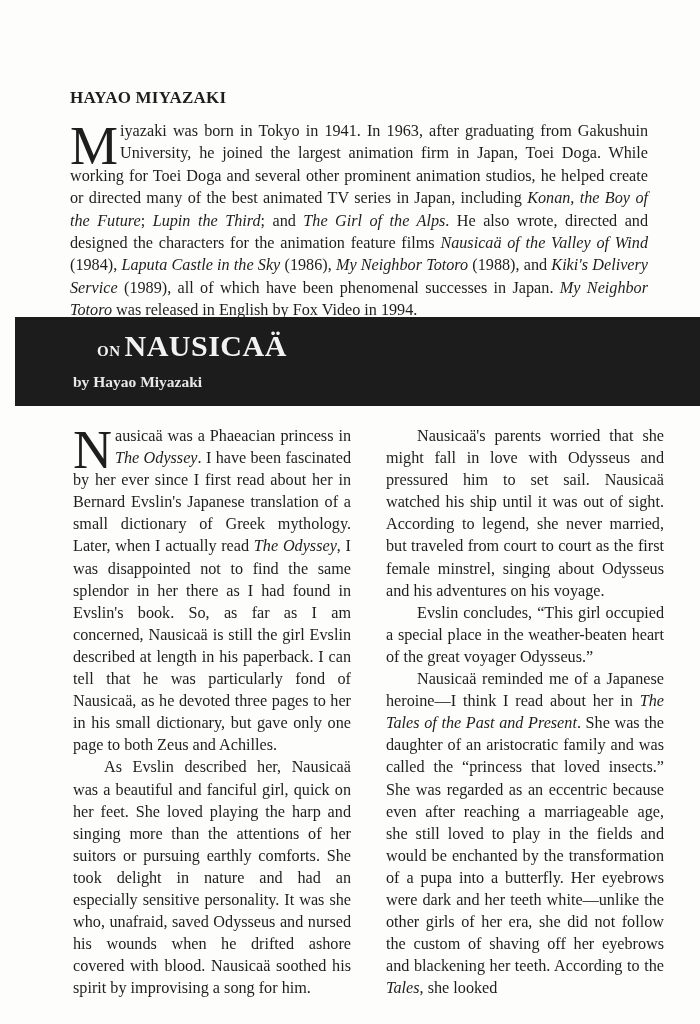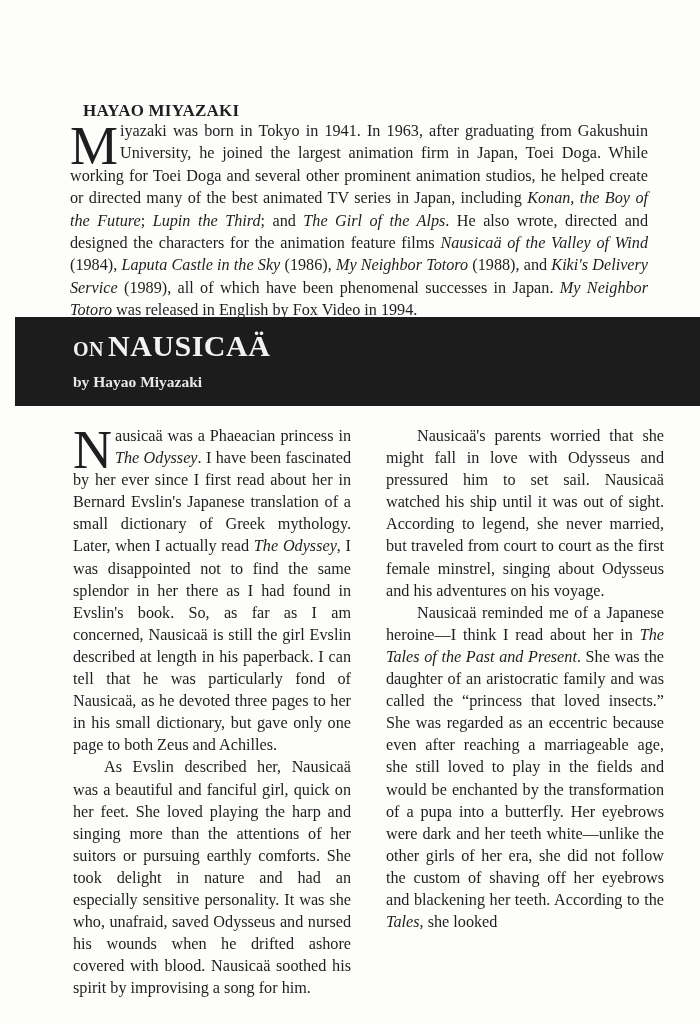--- a/index.html
+++ b/index.html
@@ -6,21 +6,21 @@
   body {
     width: 700px; height: 1024px; overflow: hidden;
     background: #fdfdfb;
     position: relative;
     font-family: "Liberation Serif", "DejaVu Serif", serif;
     color: #1e1e1e;
   }
   .bio-heading {
     position: absolute; left: 70px; top: 88px;
     font-size: 17px; font-weight: bold; letter-spacing: 0.2px;
-    margin: 13px;
+    margin: 0;
   }
   .bio {
     position: absolute; left: 70px; top: 120px; width: 578px;
     font-size: 16.2px; line-height: 22.4px;
     text-align: justify; margin: 0;
   }
   .dropcap {
     float: left;
     font-size: 56px; line-height: 42px;
     padding-top: 4px; margin-right: 2px; margin-bottom: -4px;
@@ -30,21 +30,21 @@
   i { font-style: italic; }
   .banner {
     position: absolute; left: 15px; top: 317px; width: 685px; height: 89px;
     background: #1c1c1c;
   }
   .banner-title {
     position: absolute; left: 58px; top: 12px;
     color: #f2f2f2; font-weight: bold; margin: 0;
     font-size: 30px; letter-spacing: 0.5px;
   }
-  .banner-title .small { font-size: 20px; letter-spacing: 0.5px; margin-right: 4px; }
+  .banner-title .small { font-size: 15px; letter-spacing: 0.5px; margin-right: 4px; margin-left: 24px; }
   .banner-byline {
     position: absolute; left: 58px; top: 56px;
     color: #e8e8e8; font-weight: bold; font-size: 15.5px; margin: 0;
   }
   .col {
     position: absolute; top: 425px; width: 278px;
     font-size: 16.2px; line-height: 22.1px;
     text-align: justify;
   }
   .col p { margin: 0; }
@@ -68,14 +68,15 @@
   </h1>
   <p class="banner-byline">by Hayao Miyazaki</p>
 </div>
 
 <div class="col col-left">
     <p><span class="dropcap">N</span><span>ausicaä was a Phaeacian princess in </span><i>The Odyssey</i><span>. I have been fascinated by her ever since I first read about her in Bernard Evslin's Japanese translation of a small dictionary of Greek mythology. Later, when I actually read </span><i>The Odyssey</i><span>, I was disappointed not to find the same splendor in her there as I had found in Evslin's book. So, as far as I am concerned, Nausicaä is still the girl Evslin described at length in his paperback. I can tell that he was particularly fond of Nausicaä, as he devoted three pages to her in his small dictionary, but gave only one page to both Zeus and Achilles.</span></p>
     <p class="indent"><span>As Evslin described her, Nausicaä was a beautiful and fanciful girl, quick on her feet. She loved playing the harp and singing more than the attentions of her suitors or pursuing earthly comforts. She took delight in nature and had an especially sensitive personality. It was she who, unafraid, saved Odysseus and nursed his wounds when he drifted ashore covered with blood. Nausicaä soothed his spirit by improvising a song for him.</span></p>
   </div>
 <div class="col col-right">
     <p class="indent"><span>Nausicaä's parents worried that she might fall in love with Odysseus and pressured him to set sail. Nausicaä watched his ship until it was out of sight. According to legend, she never married, but traveled from court to court as the first female minstrel, singing about Odysseus and his adventures on his voyage.</span></p>
+    <p class="indent"><span>Evslin concludes, “This girl occupied a special place in the weather-beaten heart of the great voyager Odysseus.”</span></p>
     <p class="indent"><span>Nausicaä reminded me of a Japanese heroine—I think I read about her in </span><i>The Tales of the Past and Present</i><span>. She was the daughter of an aristocratic family and was called the “princess that loved insects.” She was regarded as an eccentric because even after reaching a marriageable age, she still loved to play in the fields and would be enchanted by the transformation of a pupa into a butterfly. Her eyebrows were dark and her teeth white—unlike the other girls of her era, she did not follow the custom of shaving off her eyebrows and blackening her teeth. According to the </span><i>Tales</i><span>, she looked</span></p>
   </div>
 
 </body></html>

